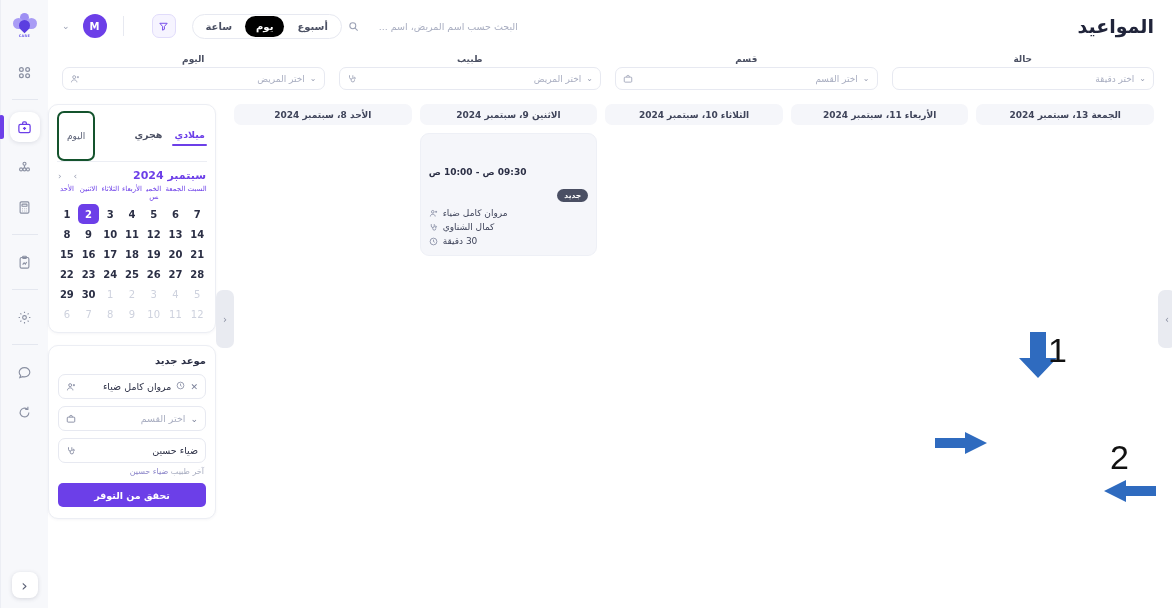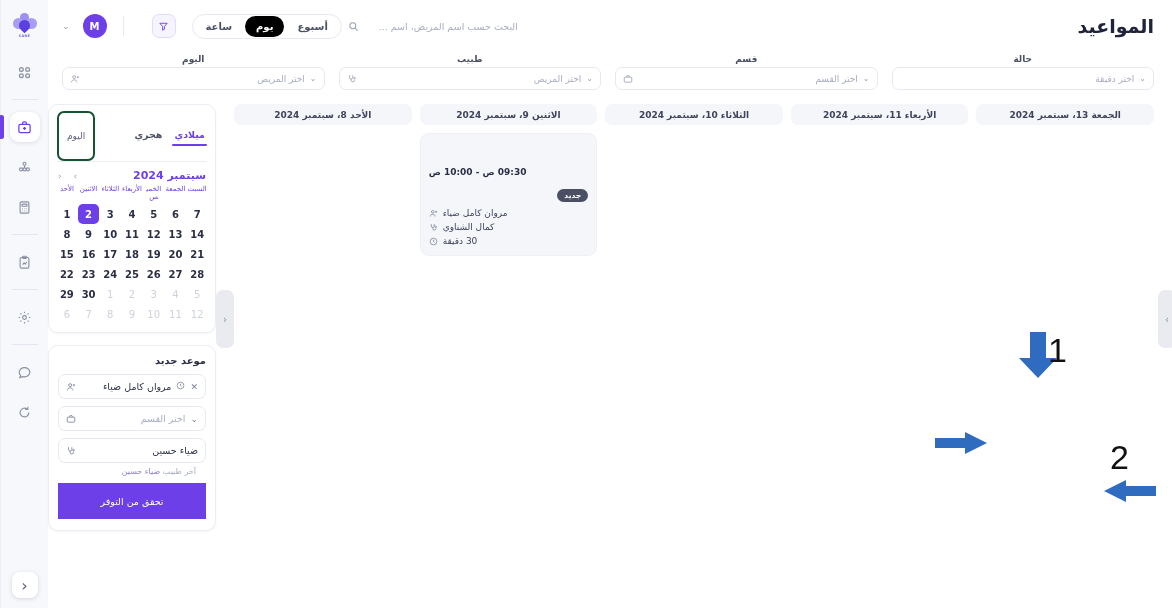--- a/index.html
+++ b/index.html
@@ -165,25 +165,25 @@
   .form-title { font-size: 10px; font-weight: 700; color: #2b2f45; margin-bottom: 8px; }
   .field {
     height: 25px; border: 1px solid #e7e9f1; border-radius: 7px; background: #fff;
     display: flex; align-items: center; padding: 0 7px; gap: 5px; margin-bottom: 7px;
   }
   .field .ic { color: #7a8099; display: flex; }
   .field .val { flex: 1; font-size: 9.5px; color: #2b2f45; text-align: right; }
   .field .val.ph { color: #a9aec1; }
   .field .tail { display: flex; align-items: center; gap: 5px; color: #7a8099; font-size: 9px; }
   .field .tail .x { cursor: pointer; }
-  .hint { font-size: 8px; color: #a9aec1; text-align: right; margin: -3px 10px 7px 2px; }
+  .hint { font-size: 8px; color: #a9aec1; text-align: right; margin: -3px 2px 7px 2px; }
   .hint b { color: #8b85c9; font-weight: 400; }
   .primary-btn {
-    width: 100%; height: 36px; background: #6c3fe8; color: #fff; border: none;
-    border-radius: 0; font-family: inherit; font-size: 9.5px; font-weight: 400; cursor: pointer;
+    width: 100%; height: 24px; background: #6c3fe8; color: #fff; border: none;
+    border-radius: 5px; font-family: inherit; font-size: 9.5px; font-weight: 700; cursor: pointer;
   }
 
   
   .anno { position: absolute; pointer-events: none; z-index: 40; }
   .anno-num { font-size: 34px; color: #111; font-family: "Liberation Sans", sans-serif; line-height: 1; }
 </style>
 </head>
 <body>
 
 <div class="app">

